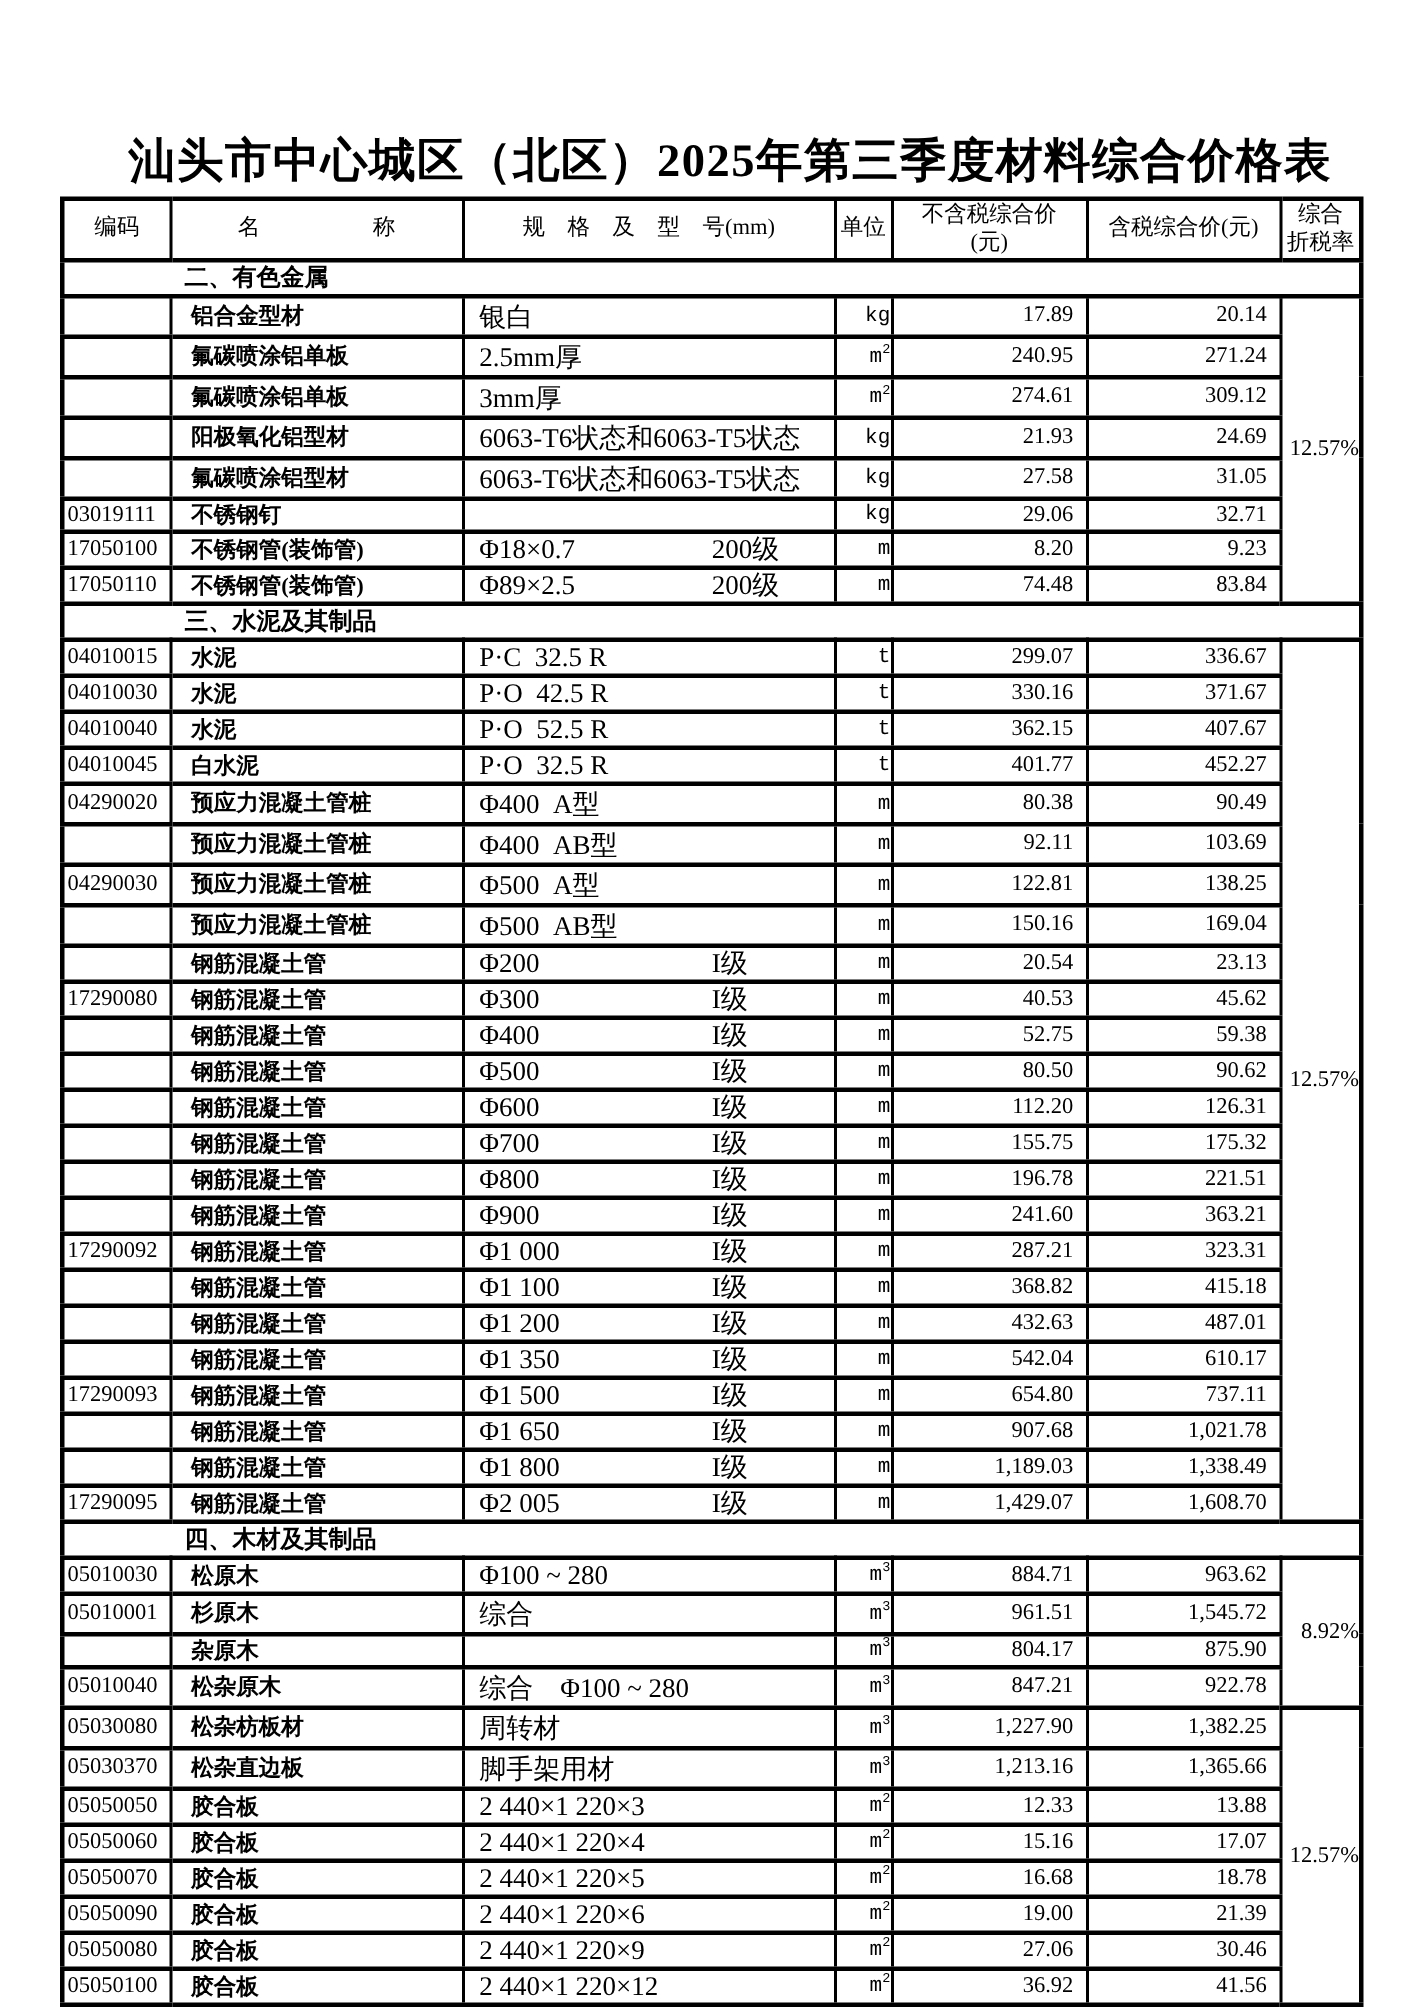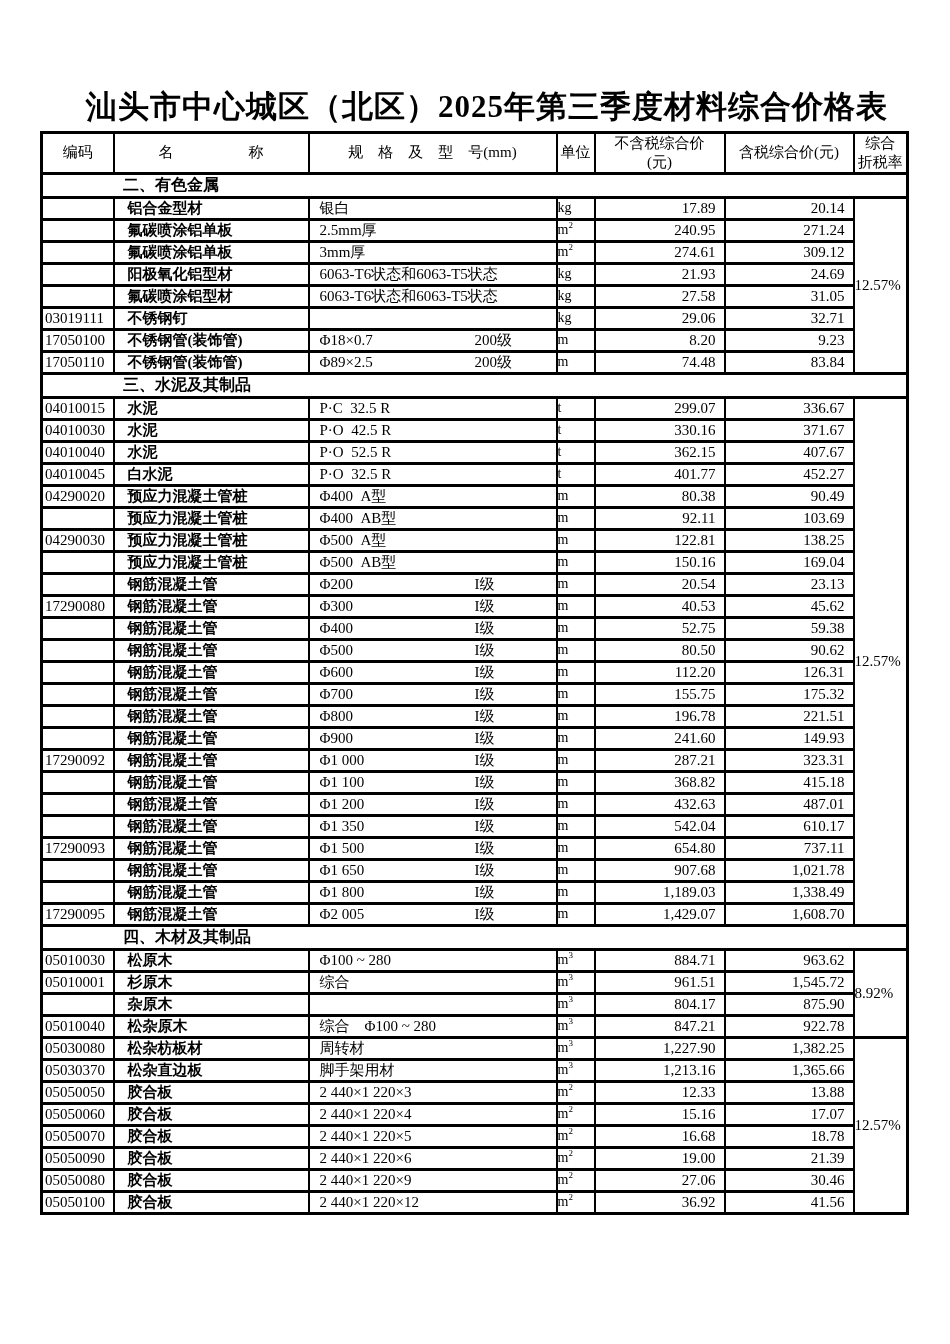--- a/index.html
+++ b/index.html
@@ -30,26 +30,26 @@
   }
   tr.section-row { height: 22px; }
   td.section-cell {
     font-family: Liberation Sans, sans-serif;
     font-weight: bold; font-size: 16px;
     padding-left: 80px; text-align: left;
   }
   tr.data-row { height: 20px; }
   td.code-cell { font-size: 15px; text-align: left; padding-left: 2px; }
   td.name-cell { font-size: 15px; text-align: left; padding-left: 13px; white-space: pre; font-weight: bold; }
-  td.spec-cell { font-size: 15px; text-align: left; padding-left: 10px; position: relative; white-space: pre; }
+  td.spec-cell { font-size: 18px; text-align: left; padding-left: 10px; position: relative; white-space: pre; }
   span.spec-grade { position: absolute; left: 165px; top: 50%; transform: translateY(-50%); }
-  td.unit-cell { font-size: 14px; text-align: left; }
+  td.unit-cell { font-size: 14px; text-align: right; font-family: Liberation Mono, monospace; }
   td.unit-cell sup { font-size: 9px; line-height: 0; }
   td.num-cell { font-size: 15px; text-align: right; padding-right: 8px; }
-  td.tax-cell { font-size: 15px; text-align: left; }
+  td.tax-cell { font-size: 15px; text-align: right; }
 </style>
 </head>
 <body>
 
 <div class="page-title">汕头市中心城区（北区）2025年第三季度材料综合价格表</div>
 
 <table class="price-table">
   <colgroup>
     <col style="width:72px">
       <col style="width:195px">
@@ -264,21 +264,21 @@
         <td class="unit-cell">m</td>
         <td class="num-cell">196.78</td>
         <td class="num-cell">221.51</td>
       </tr>
       <tr class="data-row">
         <td class="code-cell"></td>
         <td class="name-cell">钢筋混凝土管</td>
         <td class="spec-cell"><span class="spec-main">Φ900</span><span class="spec-grade">I级</span></td>
         <td class="unit-cell">m</td>
         <td class="num-cell">241.60</td>
-        <td class="num-cell">149.93</td>
+        <td class="num-cell">363.21</td>
       </tr>
       <tr class="data-row">
         <td class="code-cell">17290092</td>
         <td class="name-cell">钢筋混凝土管</td>
         <td class="spec-cell"><span class="spec-main">Φ1 000</span><span class="spec-grade">I级</span></td>
         <td class="unit-cell">m</td>
         <td class="num-cell">287.21</td>
         <td class="num-cell">323.31</td>
       </tr>
       <tr class="data-row">

